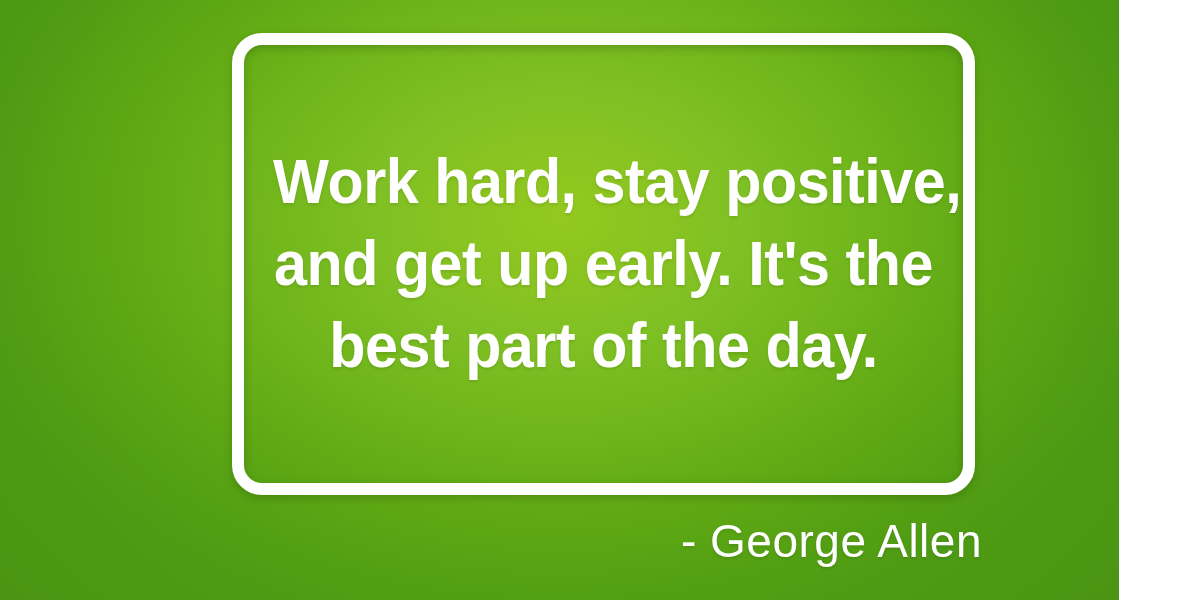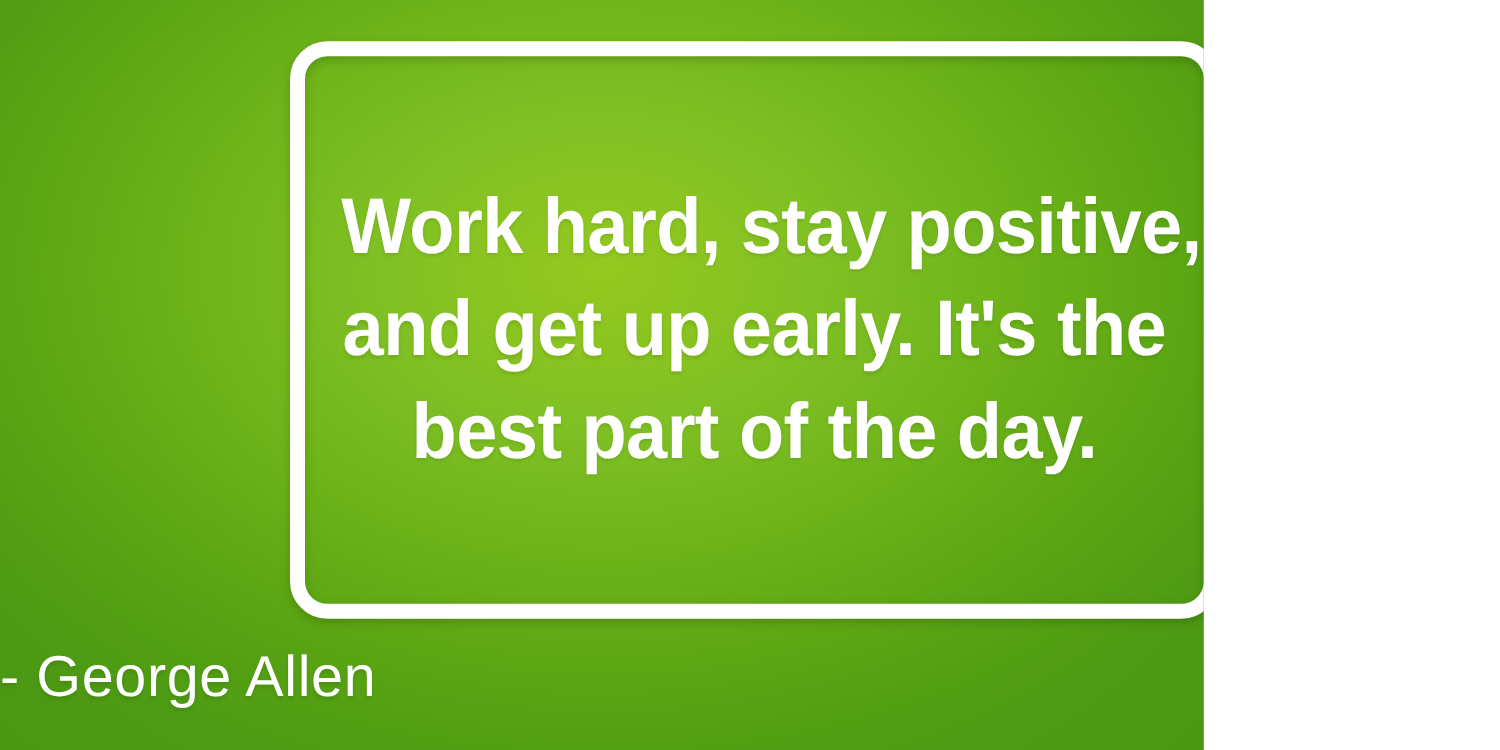--- a/index.html
+++ b/index.html
@@ -3,21 +3,21 @@
 <meta charset="utf-8">
 <style>
   html, body {
     margin: 0;
     padding: 0;
     background: #ffffff;
   }
 
   #canvas {
     position: relative;
-    width: 963px;
+    width: 1119px;
     height: 600px;
     overflow: hidden;
     font-family: "Liberation Sans", "DejaVu Sans", sans-serif;
   }
 
   
   .bg-base {
     position: absolute;
     inset: 0;
     background: #4f9e14;
@@ -77,21 +77,21 @@
     white-space: nowrap;
   }
   .quote .line { display: block; }
 
   
   .attribution {
     position: absolute;
     left: 0;
     top: 513px;
     width: 982px;
-    text-align: left;
+    text-align: right;
     color: #ffffff;
     font-weight: 300;
     font-size: 46px;
     line-height: 56px;
     letter-spacing: 0.5px;
     text-shadow: 0 2px 3px rgba(0,0,0,0.10);
     white-space: nowrap;
   }
 </style>
 </head>

